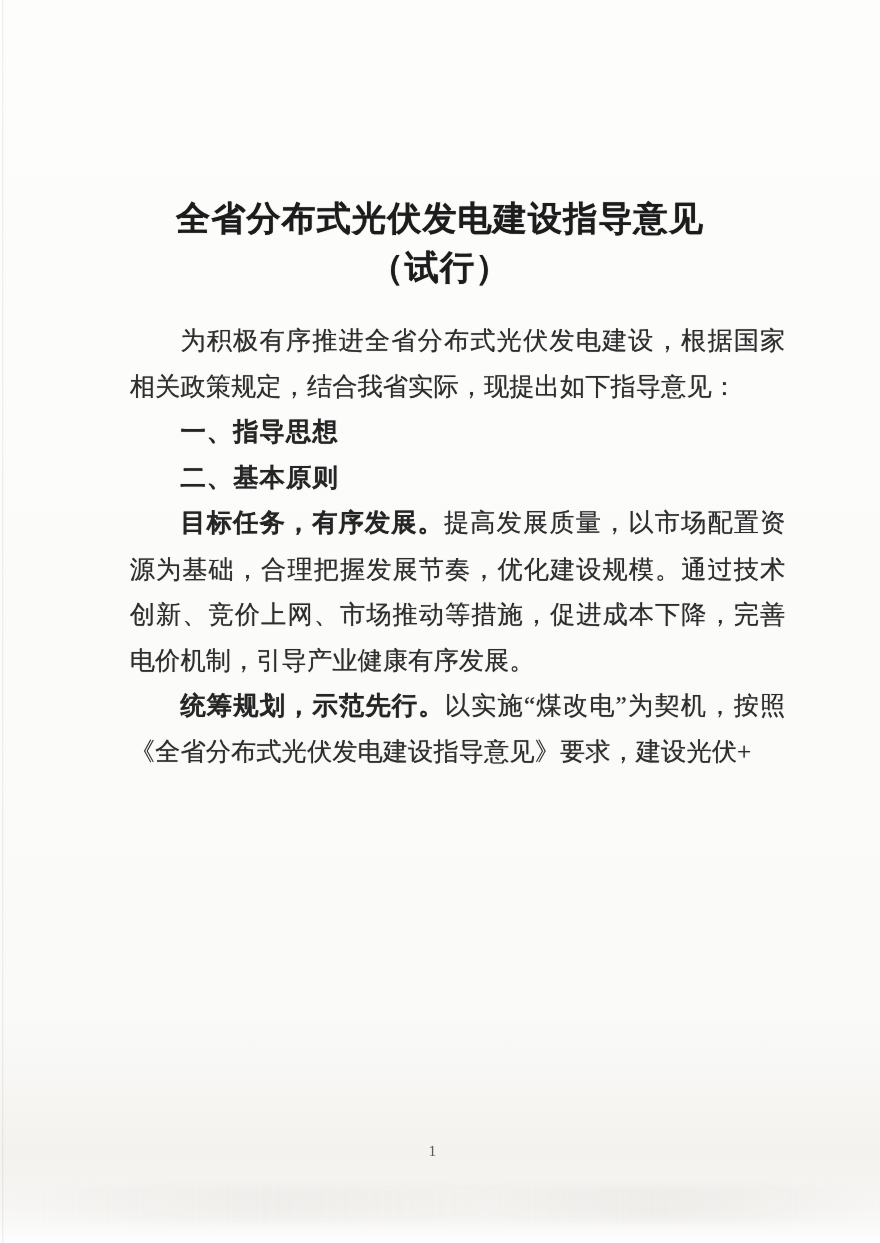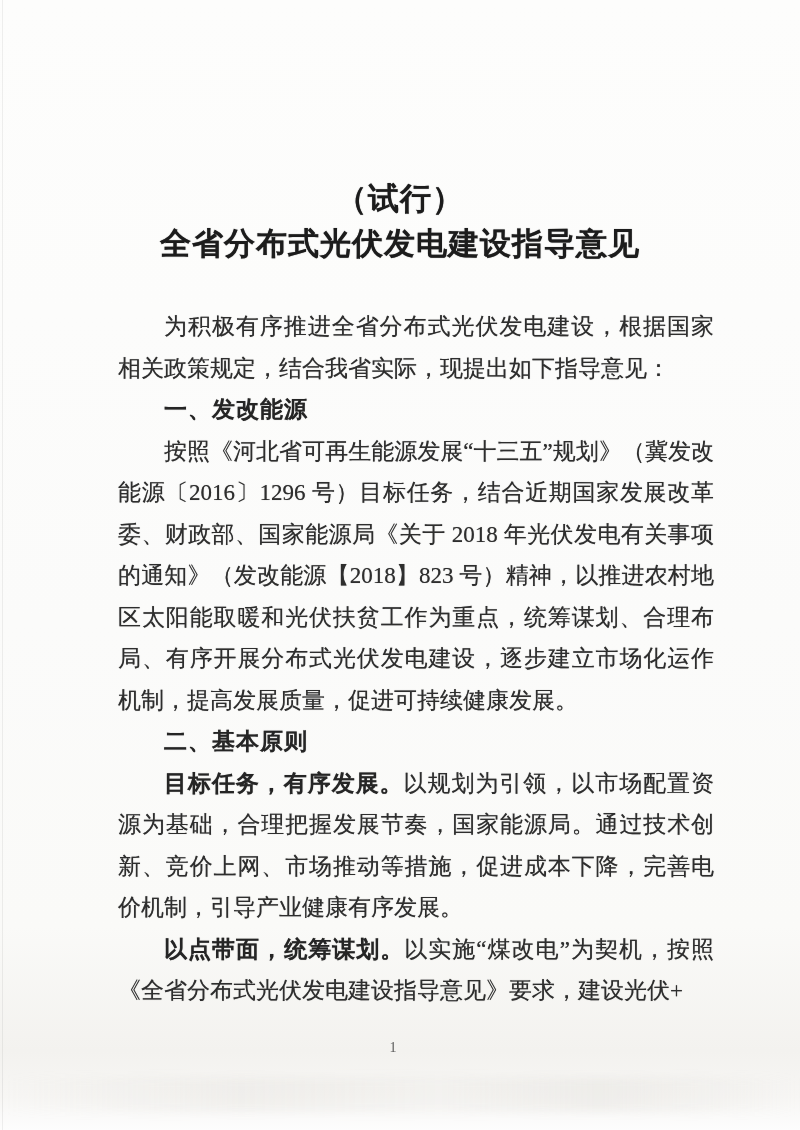--- a/index.html
+++ b/index.html
@@ -60,21 +60,21 @@
     letter-spacing: 1px;
     color: #1c1c1c;
     text-shadow: 0 0 0.8px rgba(25,25,25,0.75);
   }
   .doc-title .title-line {
     display: block;
   }
   .doc-body {
     position: absolute;
     left: 118px;
-    top: 306px;
+    top: 289px;
     width: 596px;
     font-size: 23px;
     line-height: 41.5px;
     text-align: justify;
     color: #2e2e2e;
     text-shadow: 0 0 0.7px rgba(45,45,45,0.65);
   }
   .doc-body p {
     margin: 0;
     text-indent: 2em;
@@ -103,29 +103,28 @@
     font-family: "Liberation Serif", "DejaVu Serif", serif;
   }
 </style>
 </head>
 <body>
 
 <div class="page">
   <div class="edge-line"></div>
 
   <h1 class="doc-title">
+    <span class="title-line">全省分布式光伏发电建设指导意见</span>
     <span class="title-line">（试行）</span>
-    <span class="title-line">全省分布式光伏发电建设指导意见</span>
   </h1>
 
   <div class="doc-body" id="doc-body">
       <p class="para"><span class="run">为积极有序推进全省分布式光伏发电建设，根据国家相关政策规定，结合我省实际，现提出如下指导意见：</span></p>
-      <p class="heading"><span class="run-bold">一、发改能源</span></p>
-      <p class="para"><span class="run">按照《河北省可再生能源发展“十三五”规划》（冀发改能源〔2016〕1296 号）目标任务，结合近期国家发展改革委、财政部、国家能源局《关于 2018 年光伏发电有关事项的通知》（发改能源【2018】823 号）精神，以推进农村地区太阳能取暖和光伏扶贫工作为重点，统筹谋划、合理布局、有序开展分布式光伏发电建设，逐步建立市场化运作机制，提高发展质量，促进可持续健康发展。</span></p>
+      <p class="heading"><span class="run-bold">一、指导思想</span></p>
       <p class="heading"><span class="run-bold">二、基本原则</span></p>
-      <p class="para"><span class="run-bold">目标任务，有序发展。</span><span class="run">以规划为引领，以市场配置资源为基础，合理把握发展节奏，国家能源局。通过技术创新、竞价上网、市场推动等措施，促进成本下降，完善电价机制，引导产业健康有序发展。</span></p>
-      <p class="para"><span class="run-bold">以点带面，统筹谋划。</span><span class="run">以实施“煤改电”为契机，按照《全省分布式光伏发电建设指导意见》要求，建设光伏+</span></p>
+      <p class="para"><span class="run-bold">目标任务，有序发展。</span><span class="run">提高发展质量，以市场配置资源为基础，合理把握发展节奏，优化建设规模。通过技术创新、竞价上网、市场推动等措施，促进成本下降，完善电价机制，引导产业健康有序发展。</span></p>
+      <p class="para"><span class="run-bold">统筹规划，示范先行。</span><span class="run">以实施“煤改电”为契机，按照《全省分布式光伏发电建设指导意见》要求，建设光伏+</span></p>
     </div>
 
   <div class="page-number">1</div>
 
   <div class="bottom-shade"></div>
 </div>
 
 </body></html>

